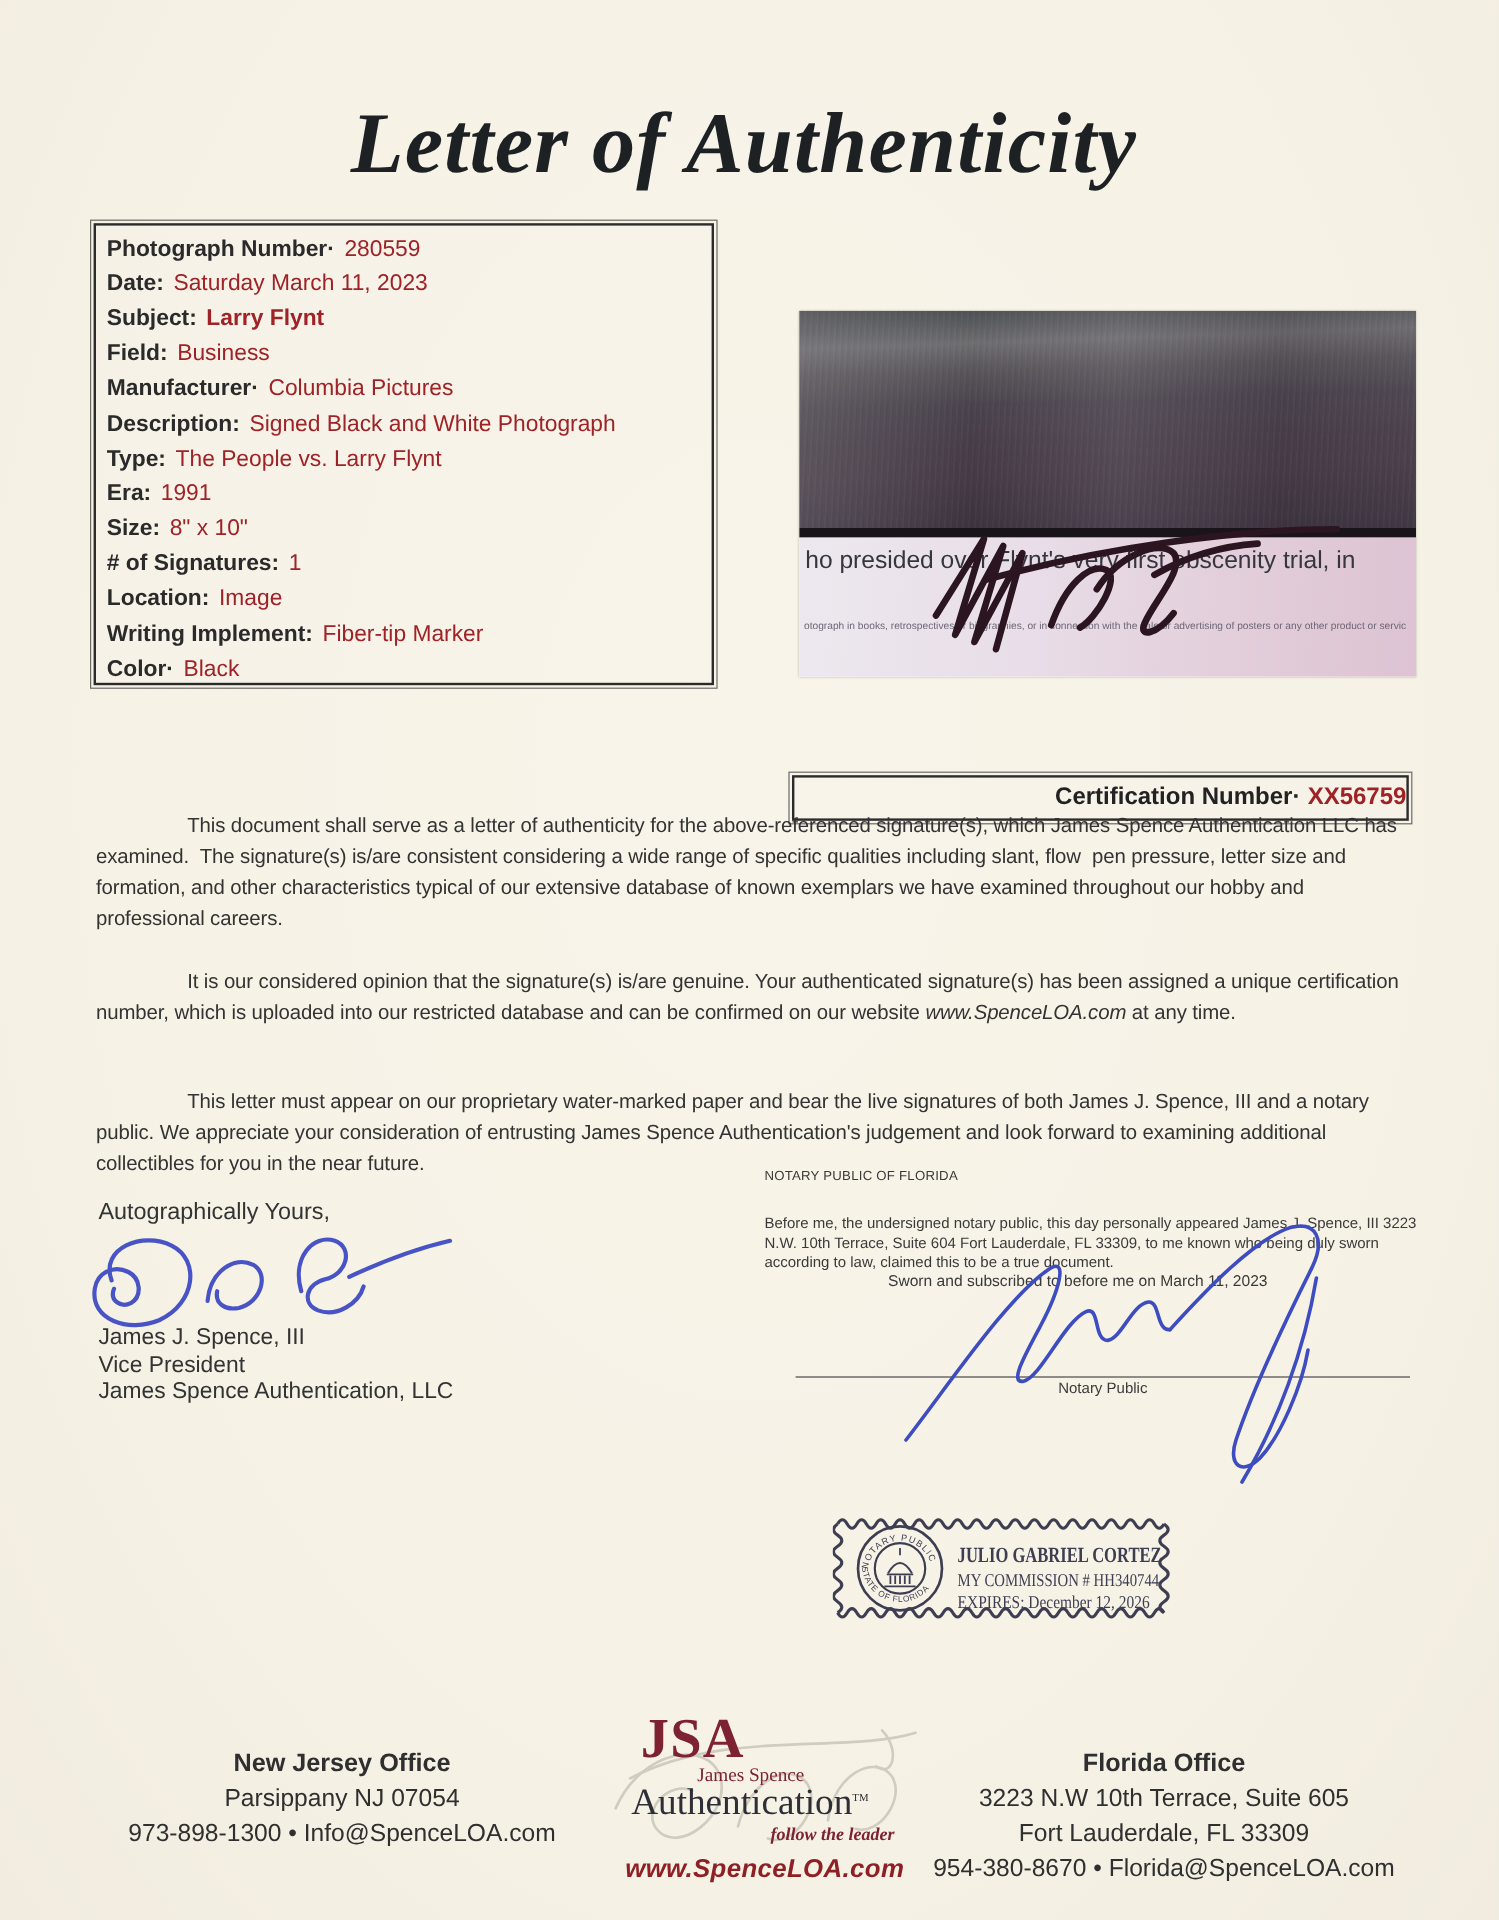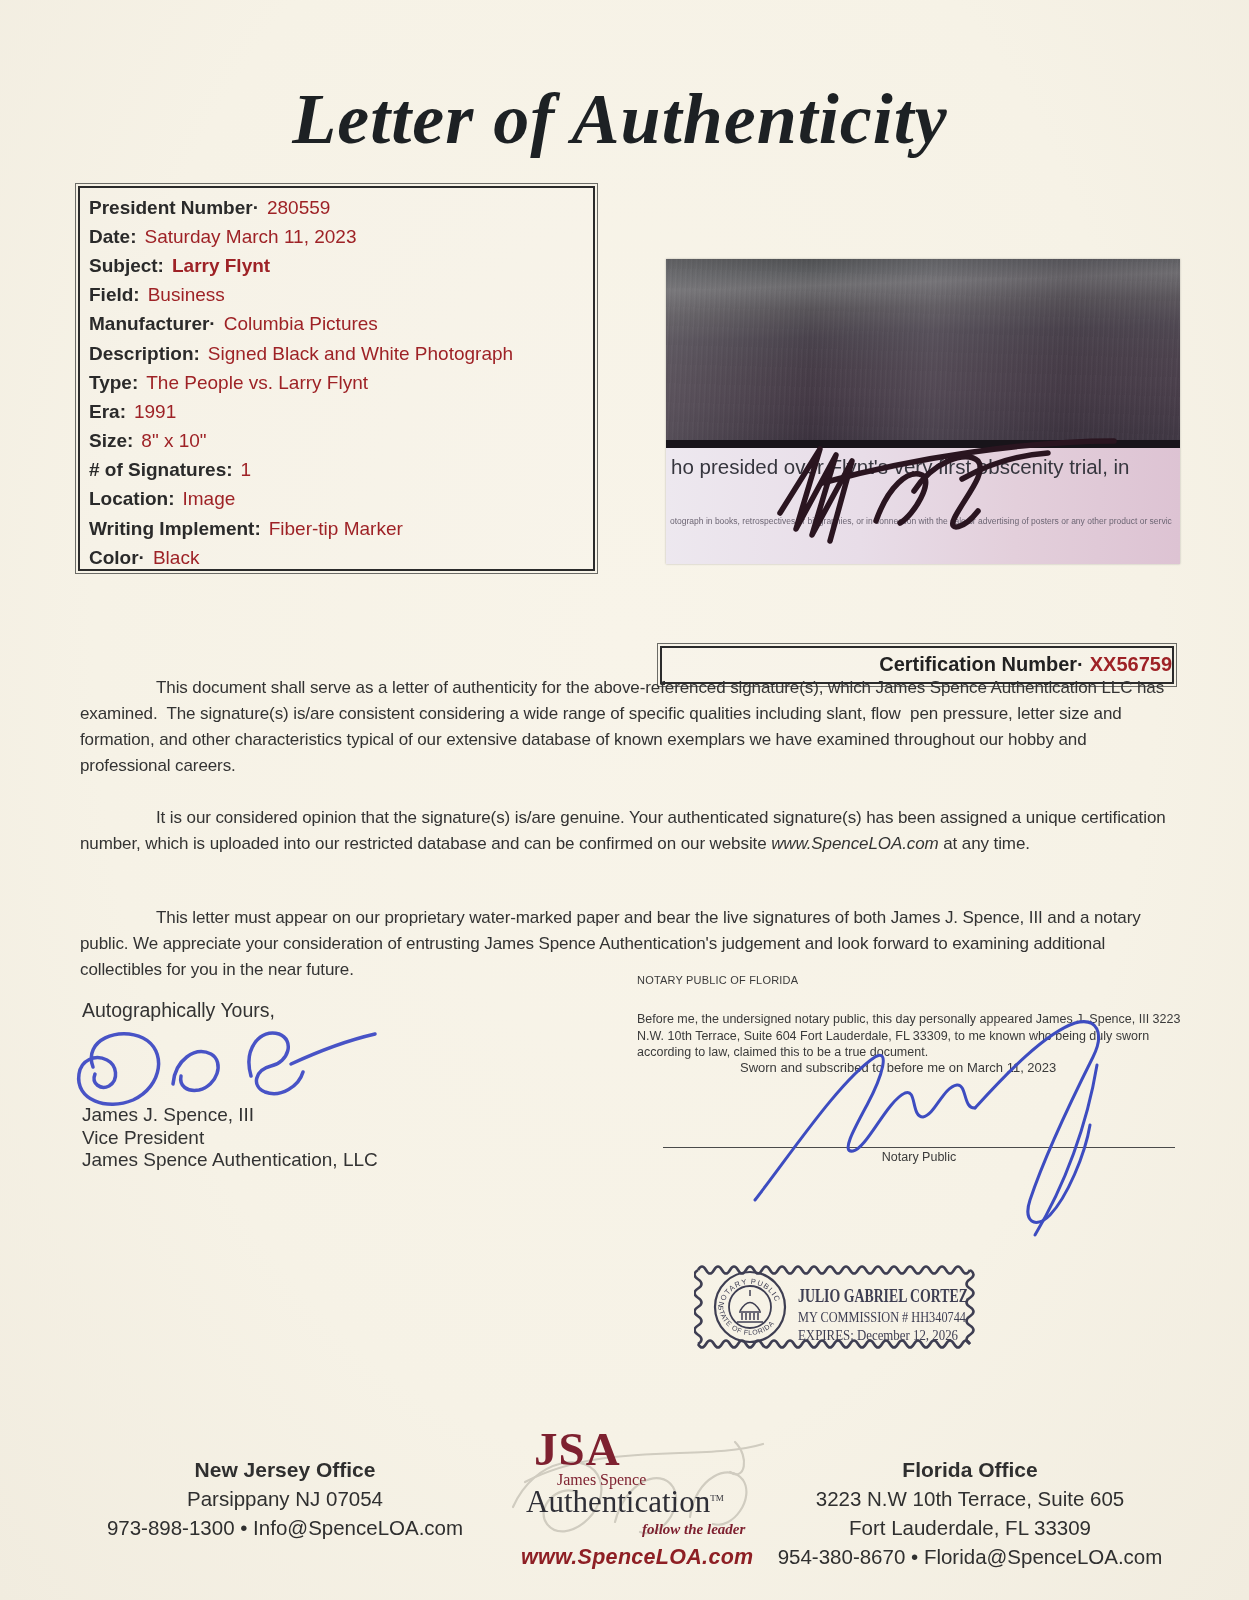--- a/index.html
+++ b/index.html
@@ -58,39 +58,39 @@
   .notary-line{left:663px;top:1147px;width:512px;border-top:1.5px solid #4a4a4a;height:0;}
   .notary-label{left:663px;top:1150px;width:512px;text-align:center;font-size:12.5px;color:#3a3a3a;}
 
   
   .office{text-align:center;color:#2f2f2f;font-size:20.5px;line-height:29px;top:1455px;}
   .office .o-title{font-weight:bold;font-size:21px;}
   .office.nj{left:85px;width:400px;}
   .office.fl{left:752px;width:436px;}
   .logo-jsa{left:534px;top:1426px;font-family:"Liberation Serif",serif;font-weight:bold;
     font-size:47px;color:#7e2130;letter-spacing:1px;line-height:1;}
-  .logo-name{left:557px;top:1471px;font-family:"Liberation Serif",serif;font-size:16px;color:#7e2130;}
+  .logo-name{left:581px;top:1471px;font-family:"Liberation Serif",serif;font-size:16px;color:#7e2130;}
   .logo-word{left:526px;top:1486px;font-family:"Liberation Serif",serif;font-size:31px;color:#2e2e36;line-height:1;}
   .logo-word sup{font-size:9px;}
   .logo-tag{left:642px;top:1521px;font-family:"Liberation Serif",serif;font-style:italic;font-weight:bold;
     font-size:15px;color:#7e2130;}
   .logo-site{left:521px;top:1545px;font-weight:bold;font-style:italic;font-size:21.5px;color:#8e1f24;letter-spacing:.3px;}
 
   svg{display:block;}
 </style>
 </head>
 <body>
 
 <div class="page">
 
   <div class="abs doc-title">Letter of Authenticity</div>
 
   <div class="abs info-box">
     <div class="info-row">
-        <span class="lbl">President Number·</span>
+        <span class="lbl">Photograph Number·</span>
         <span class="val">280559</span>
       </div>
     <div class="info-row">
         <span class="lbl">Date:</span>
         <span class="val">Saturday  March 11, 2023</span>
       </div>
     <div class="info-row">
         <span class="lbl">Subject:</span>
         <span class="val bold">Larry Flynt</span>
       </div>

